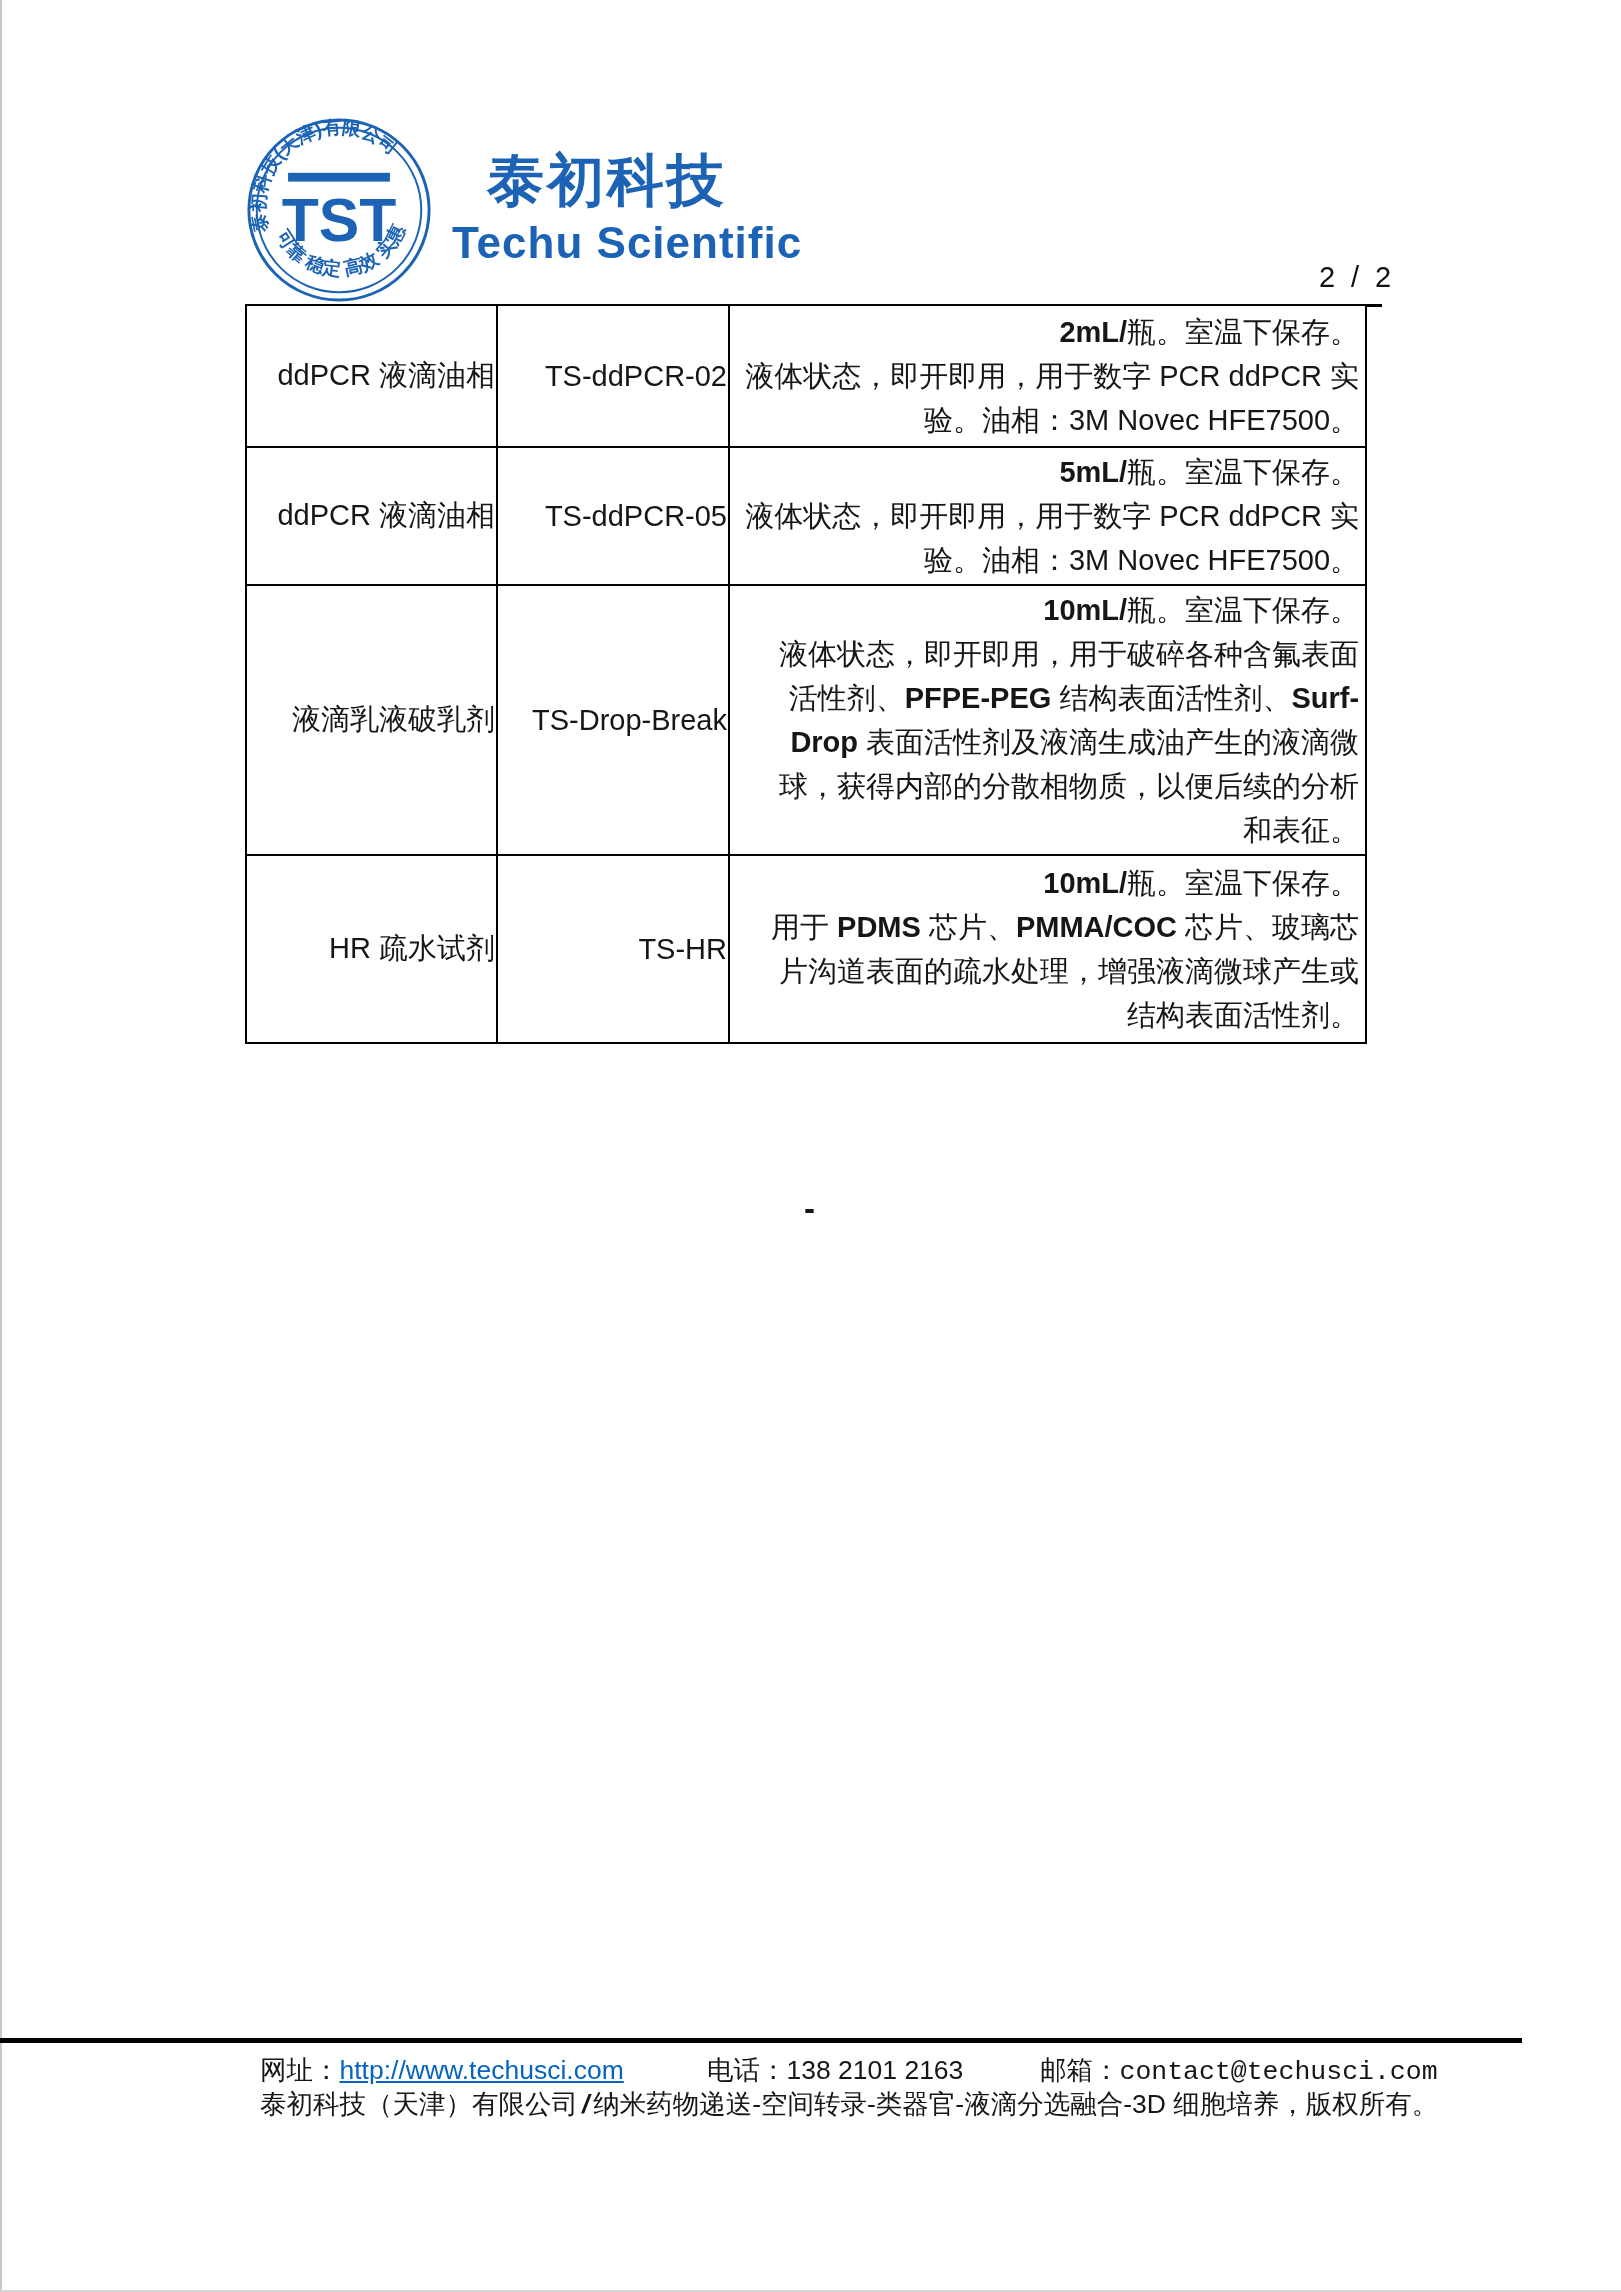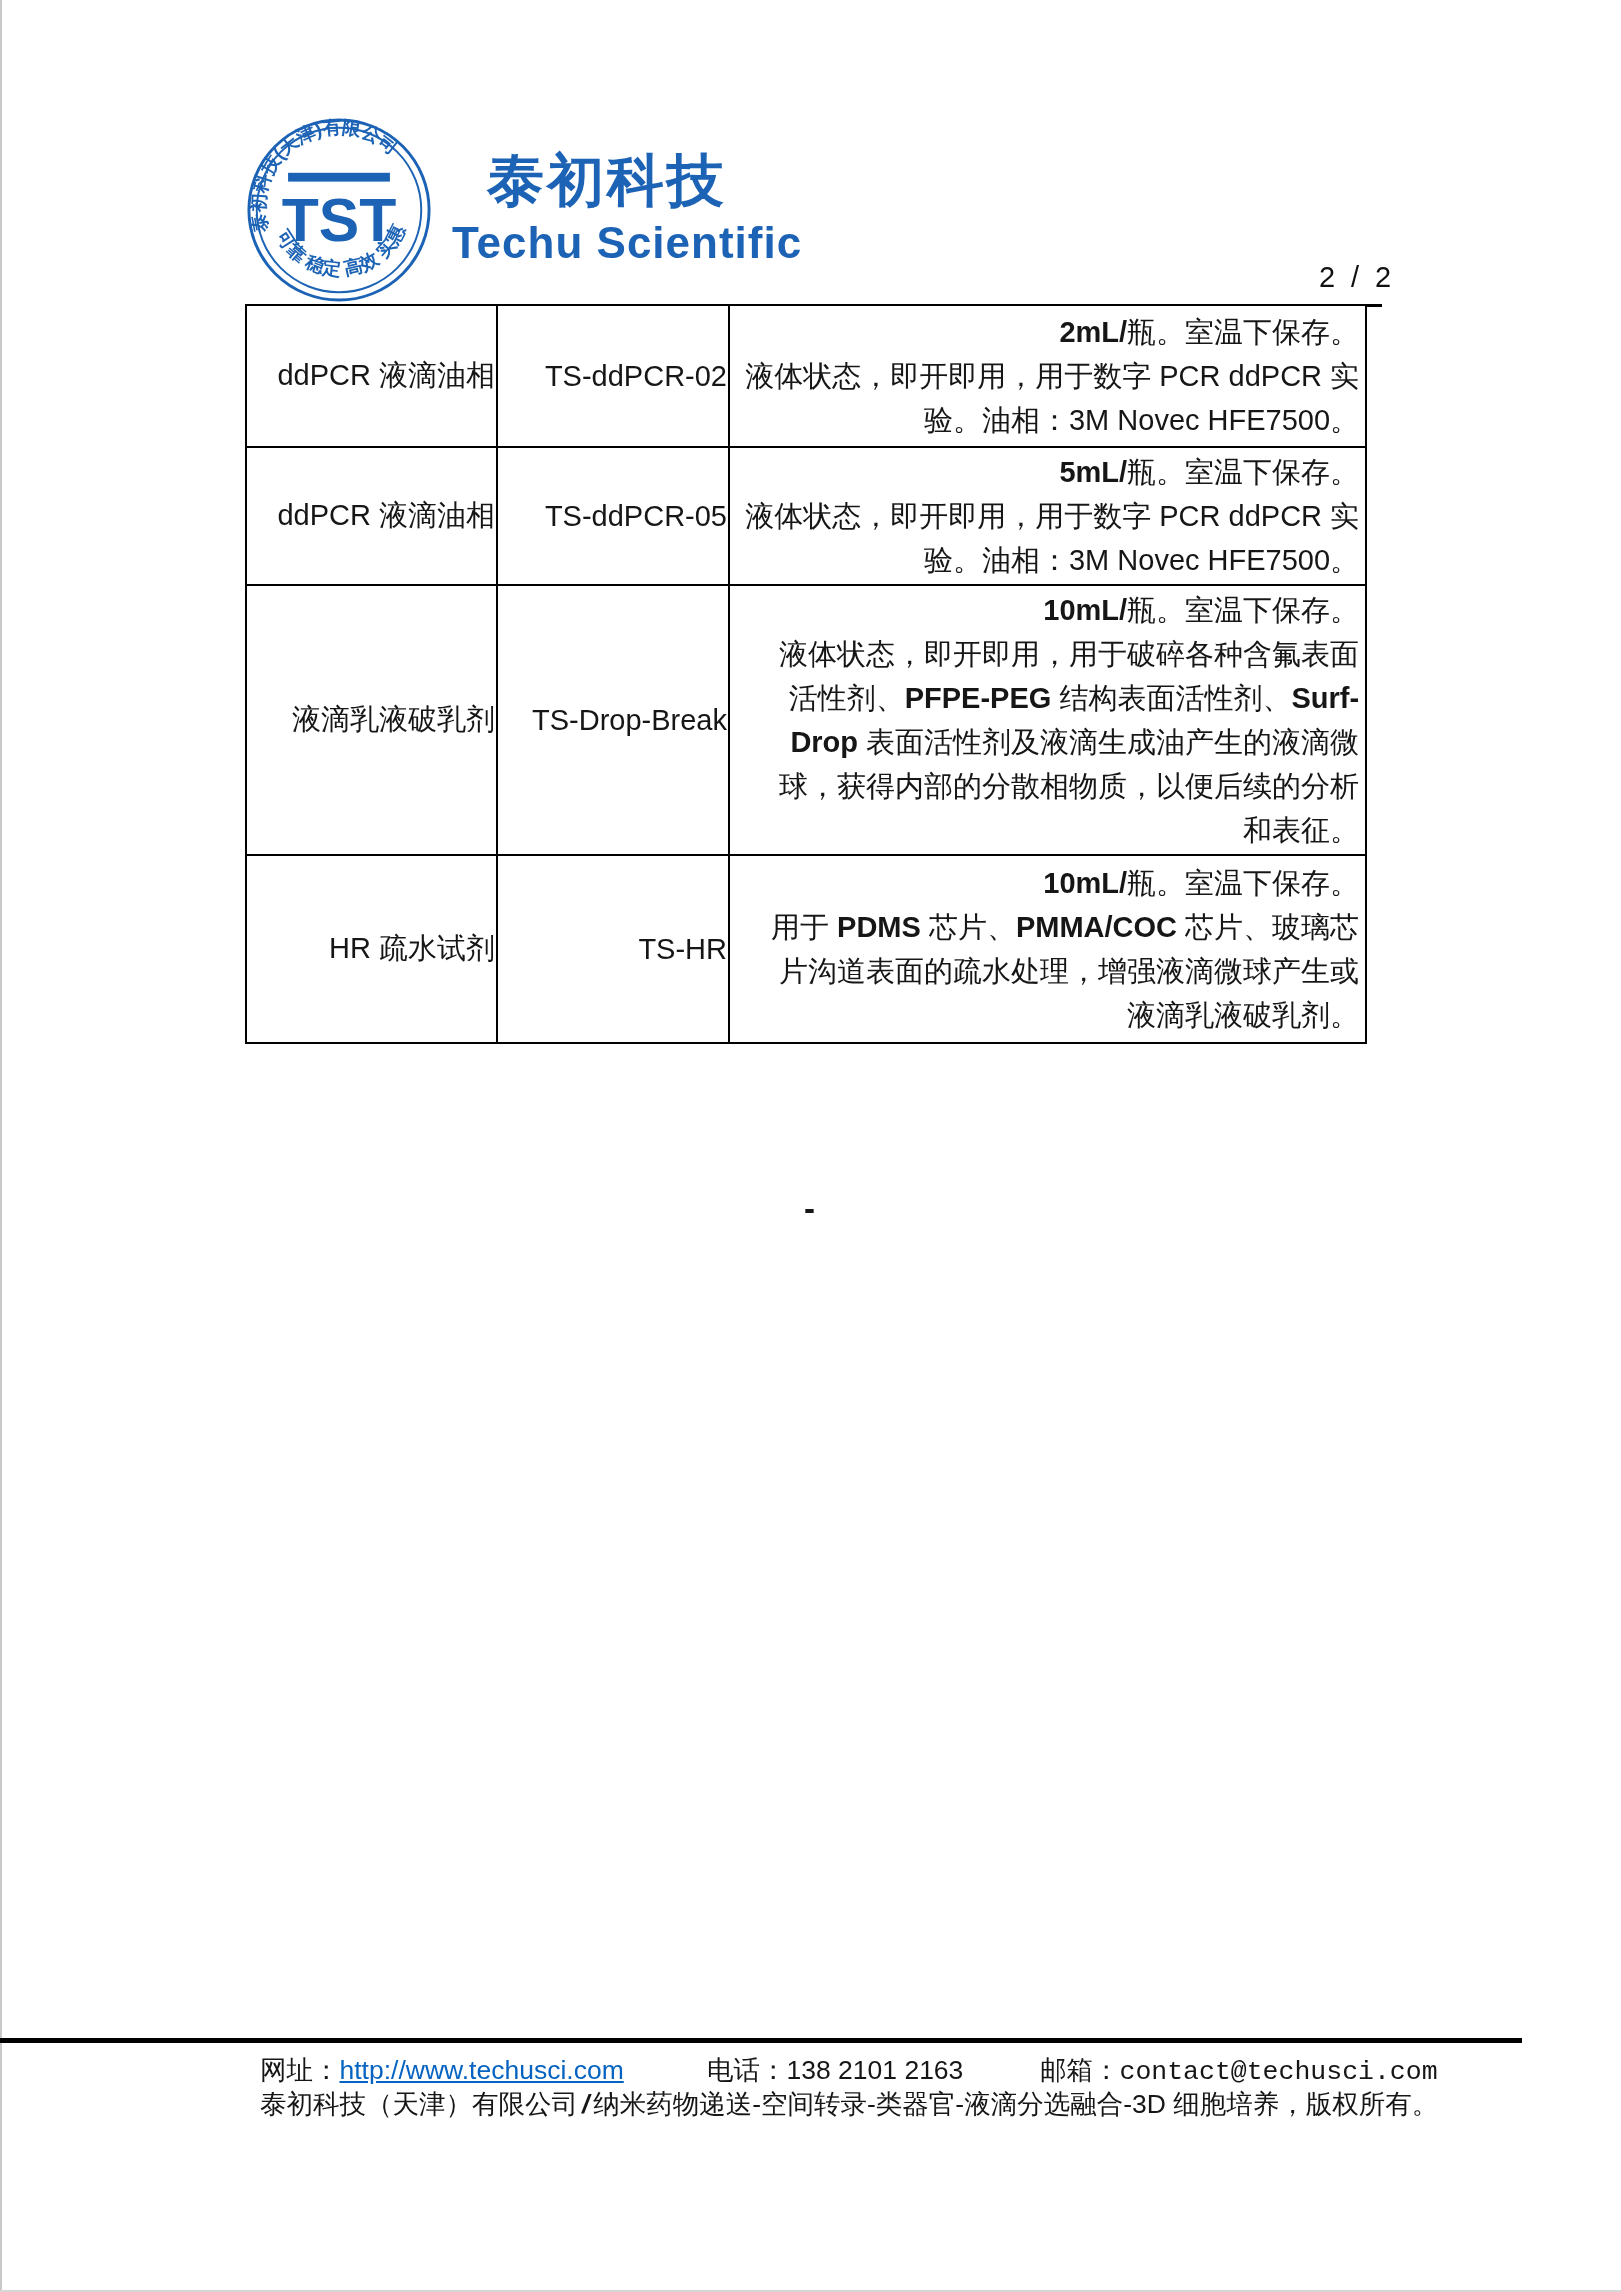--- a/index.html
+++ b/index.html
@@ -126,21 +126,21 @@
             <div class="desc-line"><span>和表征。</span></div>
           </td>
         </tr>
         <tr>
           <td class="name-cell">HR 疏水试剂</td>
           <td class="code-cell">TS-HR</td>
           <td class="desc-cell">
             <div class="desc-line"><span class="b">10mL/</span><span>瓶。室温下保存。</span></div>
             <div class="desc-line"><span>用于 </span><span class="b">PDMS</span><span> 芯片、</span><span class="b">PMMA/COC</span><span> 芯片、玻璃芯</span></div>
             <div class="desc-line"><span>片沟道表面的疏水处理，增强液滴微球产生或</span></div>
-            <div class="desc-line"><span>液滴乳液破乳剂。</span></div>
+            <div class="desc-line"><span>结构表面活性剂。</span></div>
           </td>
         </tr>
       </tbody>
   </table>
   <div class="table-top-overhang"></div>
 </div>
 
 <div class="stray-dash">-</div>
 
 <div class="footer-divider"></div>

